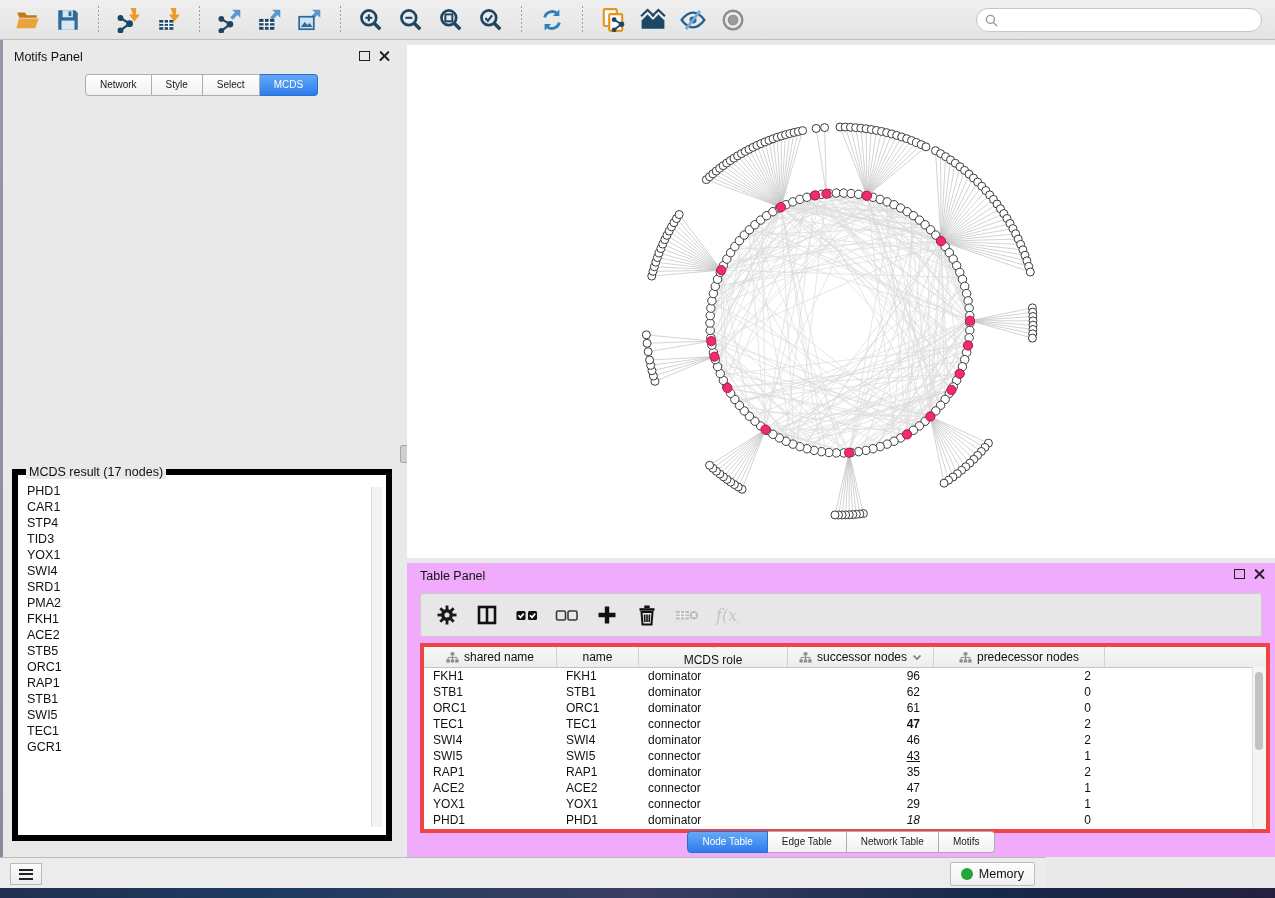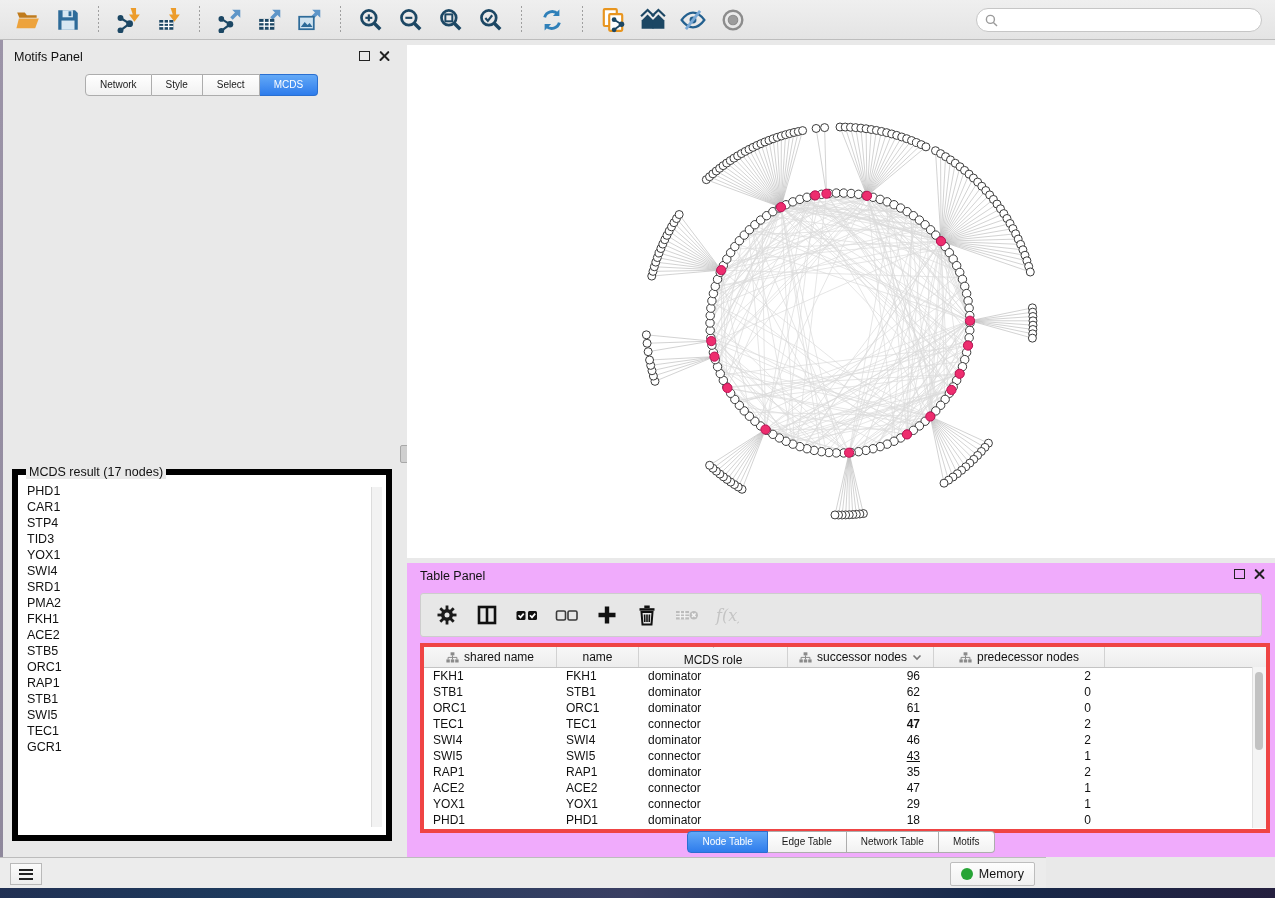--- a/index.html
+++ b/index.html
@@ -1204,21 +1204,21 @@
               <div class="td " style="width: 133px;">YOX1</div>
               <div class="td " style="width: 82px;">YOX1</div>
               <div class="td " style="width: 149px;">connector</div>
               <div class="td num" style="width: 146px;">29</div>
               <div class="td num" style="width: 171px;">1</div>
             </div>
             <div class="trow">
               <div class="td " style="width: 133px;">PHD1</div>
               <div class="td " style="width: 82px;">PHD1</div>
               <div class="td " style="width: 149px;">dominator</div>
-              <div class="td num" style="width: 146px;">18</div>
+              <div class="td num" style="width: 146px; font-style: italic;">18</div>
               <div class="td num" style="width: 171px;">0</div>
             </div>
           </div>
         <div class="tscroll">
             <div class="thumb"></div>
           </div>
       </div>
       <div class="tp-tabs" id="tp-tabs">
           <span class="tab active">Node Table</span>
           <span class="tab">Edge Table</span>

